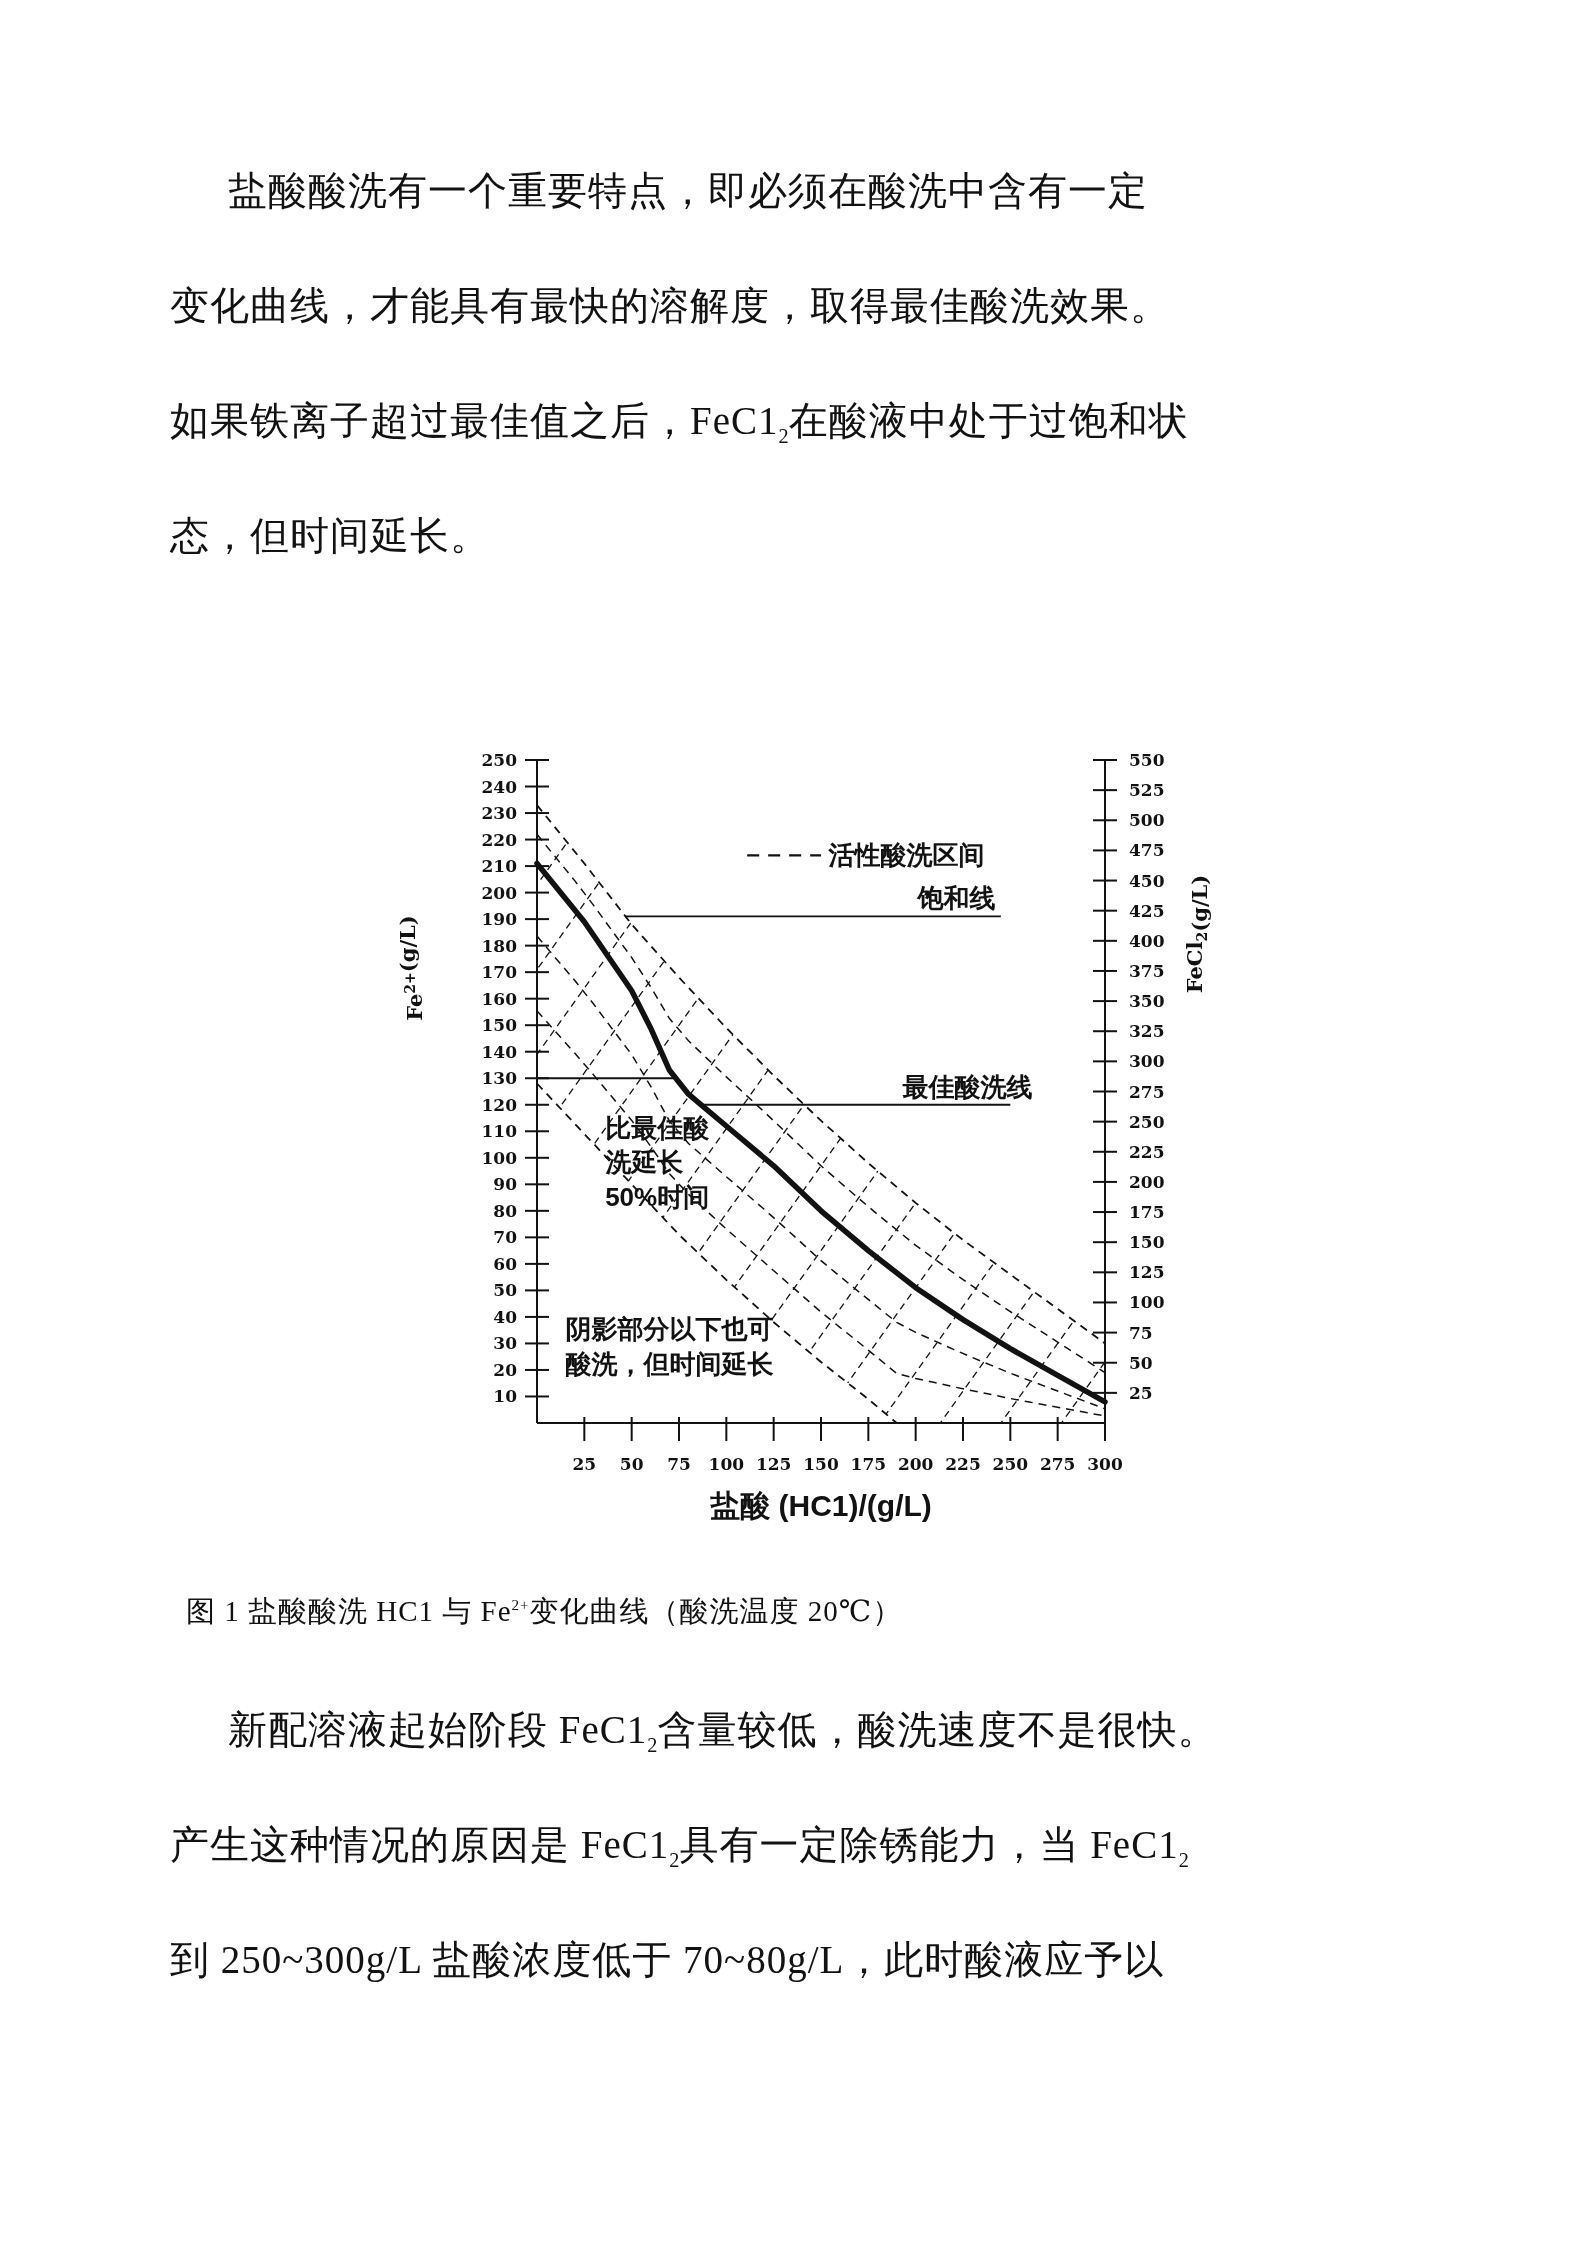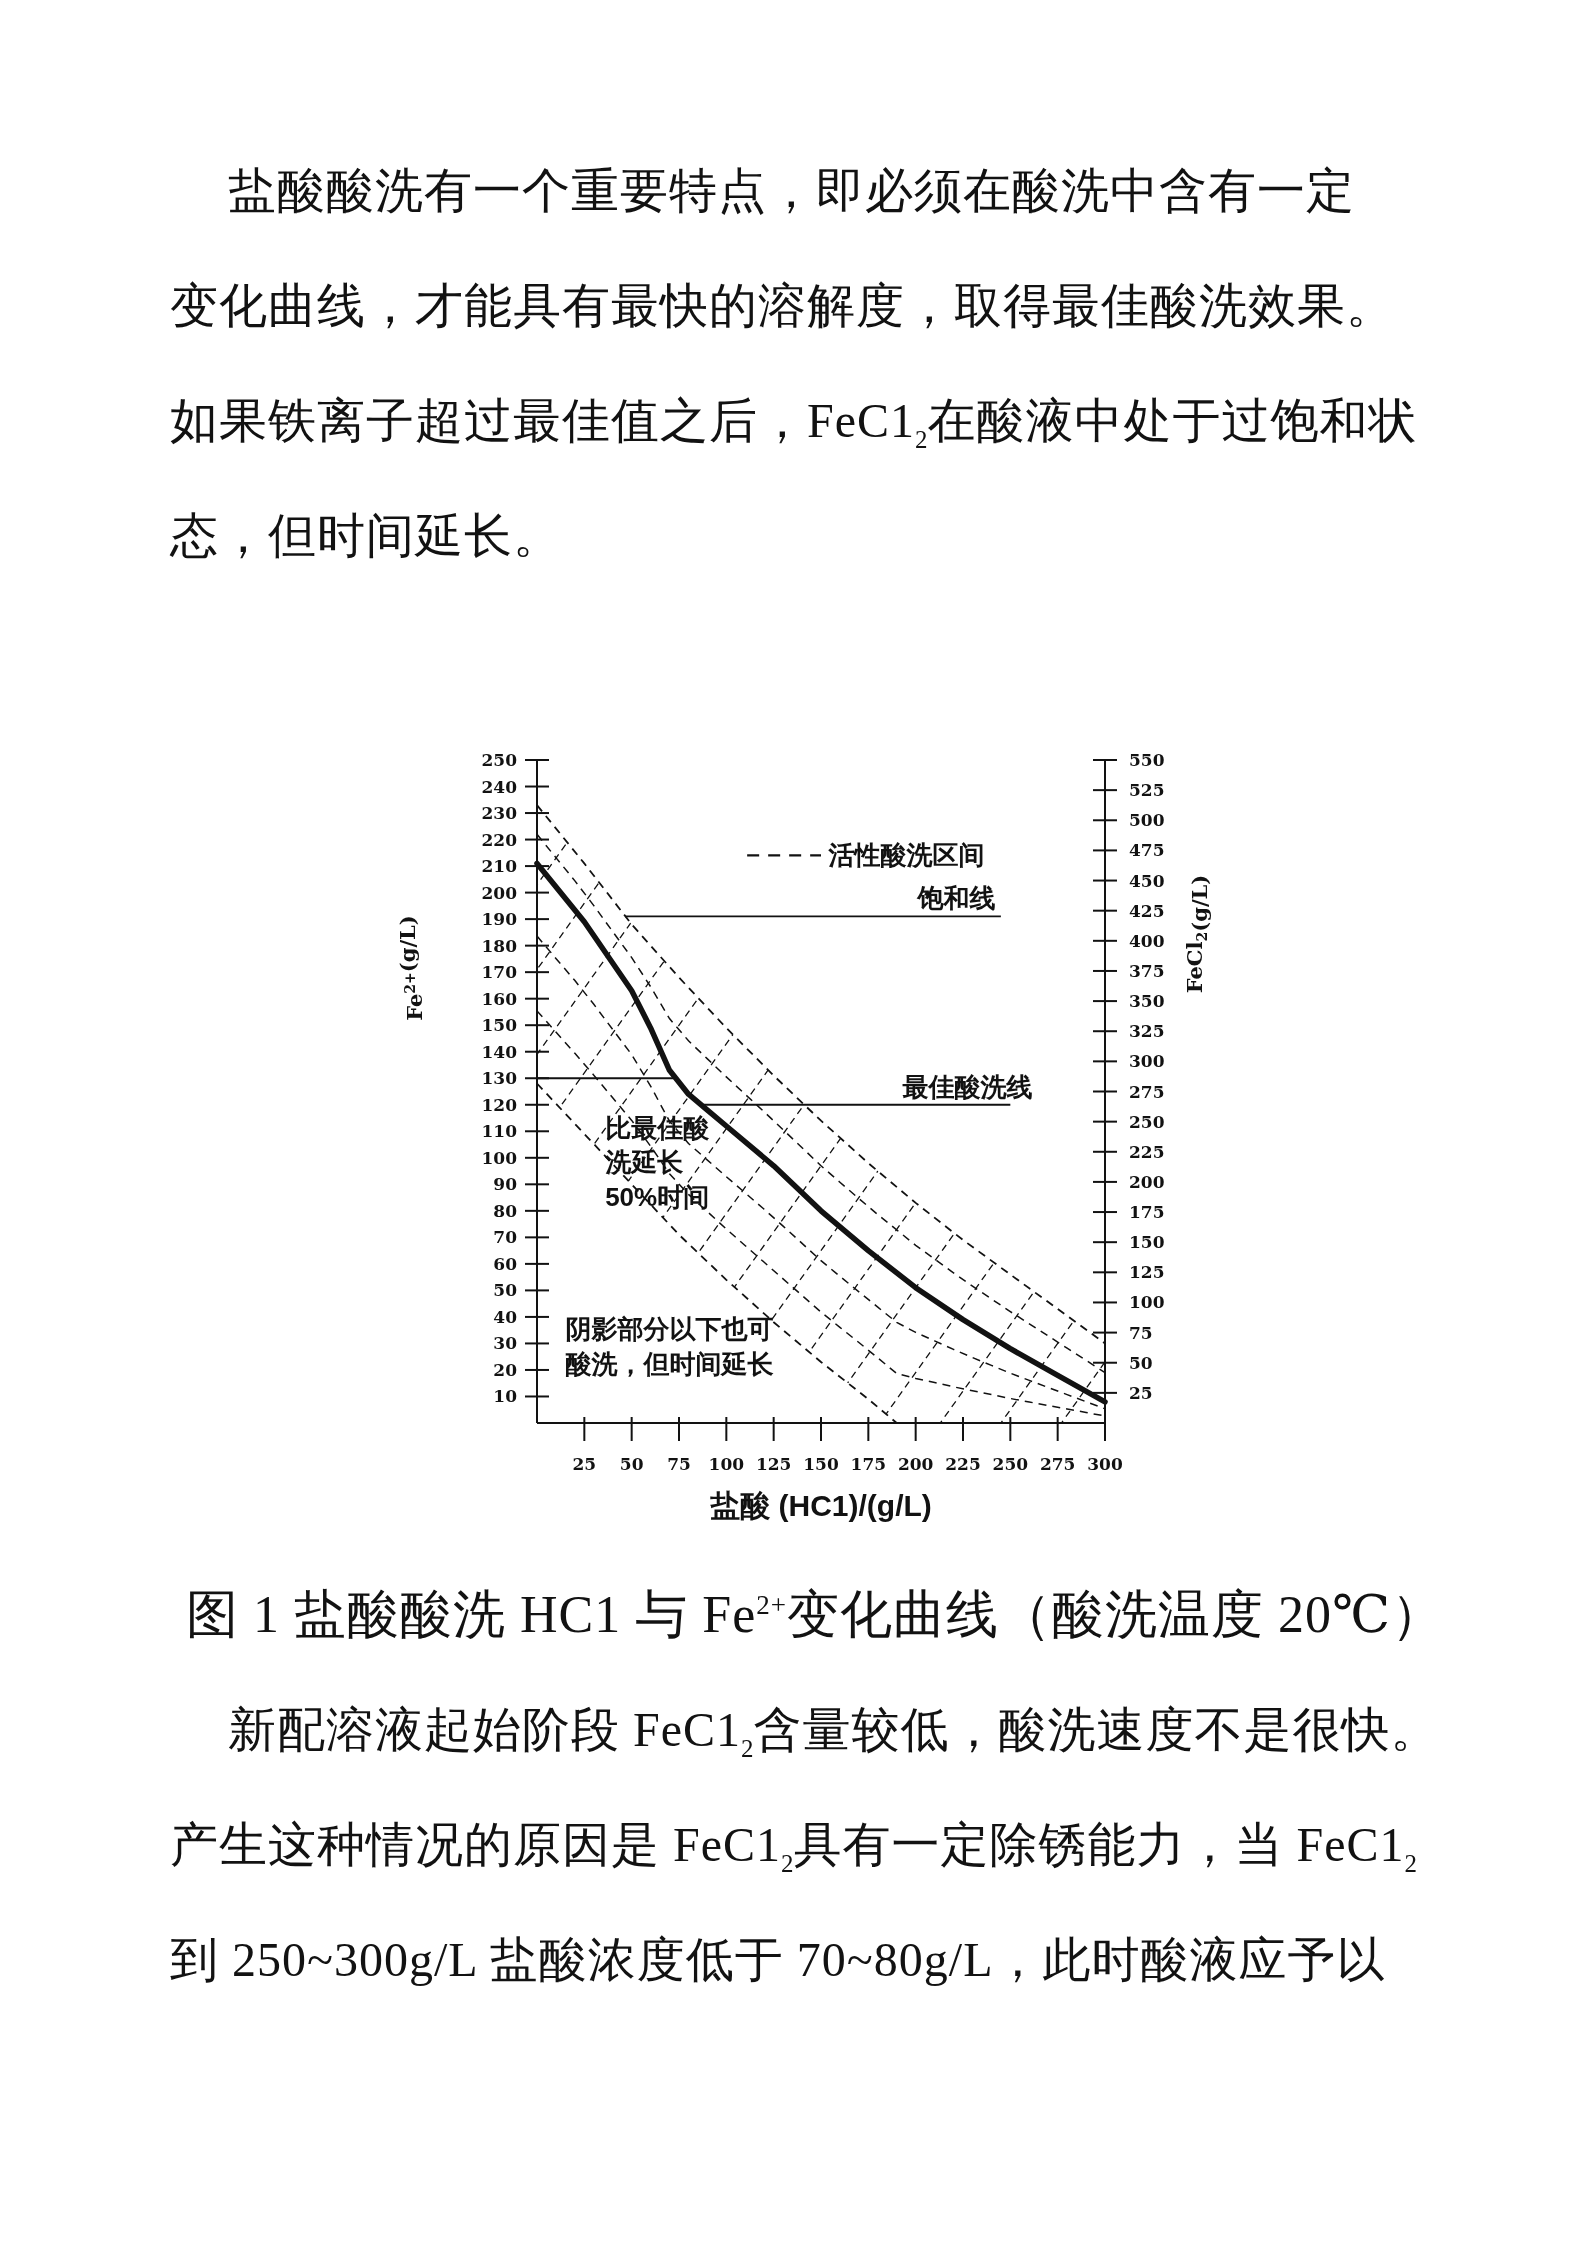--- a/index.html
+++ b/index.html
@@ -1,24 +1,24 @@
 <!DOCTYPE html>
 <html><head>
 <meta charset="utf-8">
 <style>
   html,body{margin:0;padding:0;background:#888;}
   .page{position:relative;width:1587px;height:2245px;background:#ffffff;margin:0 auto;overflow:hidden;
         font-family:"Liberation Serif","DejaVu Serif",serif;color:#121212;}
   .para{position:absolute;left:170px;width:1256px;}
-  .tline{height:115px;line-height:115px;font-size:48px;letter-spacing:1px;white-space:nowrap;font-family:Liberation Serif, serif;}
+  .tline{height:115px;line-height:115px;font-size:39px;letter-spacing:1px;white-space:nowrap;font-family:Liberation Serif, serif;}
   .tline.indent{padding-left:58px;}
   .tline sup{font-size:0.52em;vertical-align:super;letter-spacing:0;}
   .tline sub{font-size:0.52em;vertical-align:sub;letter-spacing:0;}
   .caption{position:absolute;left:170px;width:1300px;height:110px;line-height:110px;
-           font-size:52px;letter-spacing:1px;padding-left:16px;white-space:nowrap;}
+           font-size:29px;letter-spacing:1px;padding-left:16px;white-space:nowrap;}
   .caption sup{font-size:0.52em;vertical-align:super;}
   .chartbox{position:absolute;left:310px;top:738px;width:990px;height:812px;}
   svg text{user-select:none;}
 </style>
 </head>
 <body>
 
 <div class="page">
   <div class="para" style="top:133px" id="para1">
       <div class="tline indent">盐酸酸洗有一个重要特点，即必须在酸洗中含有一定</div>

